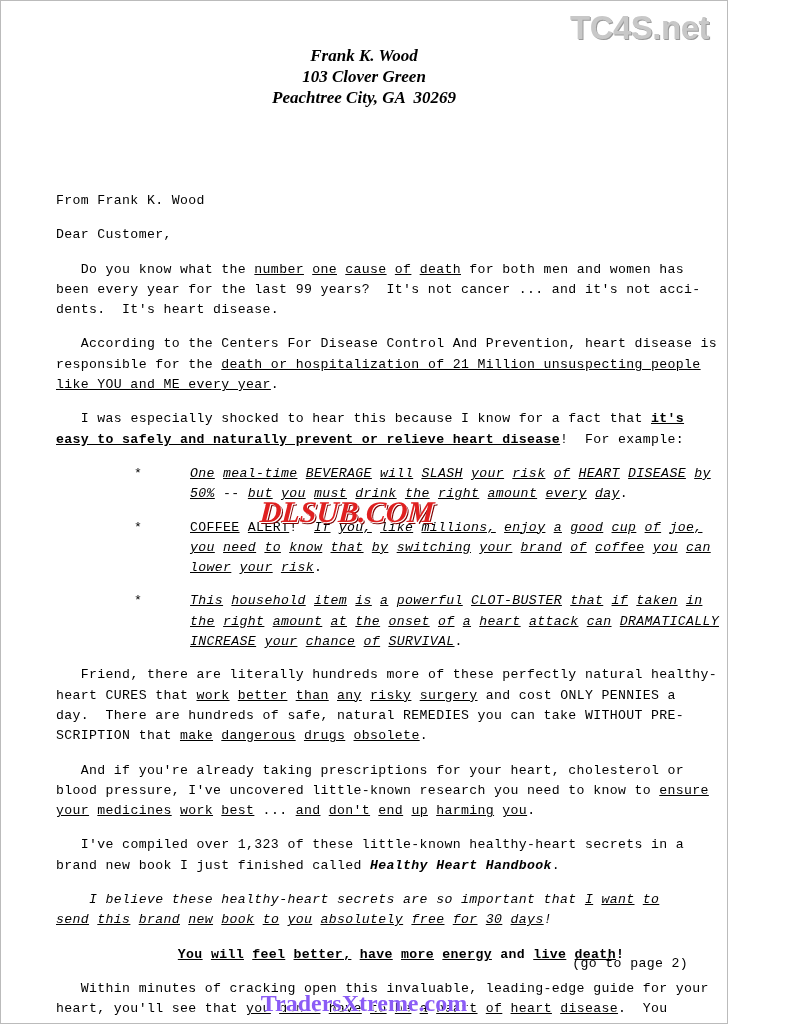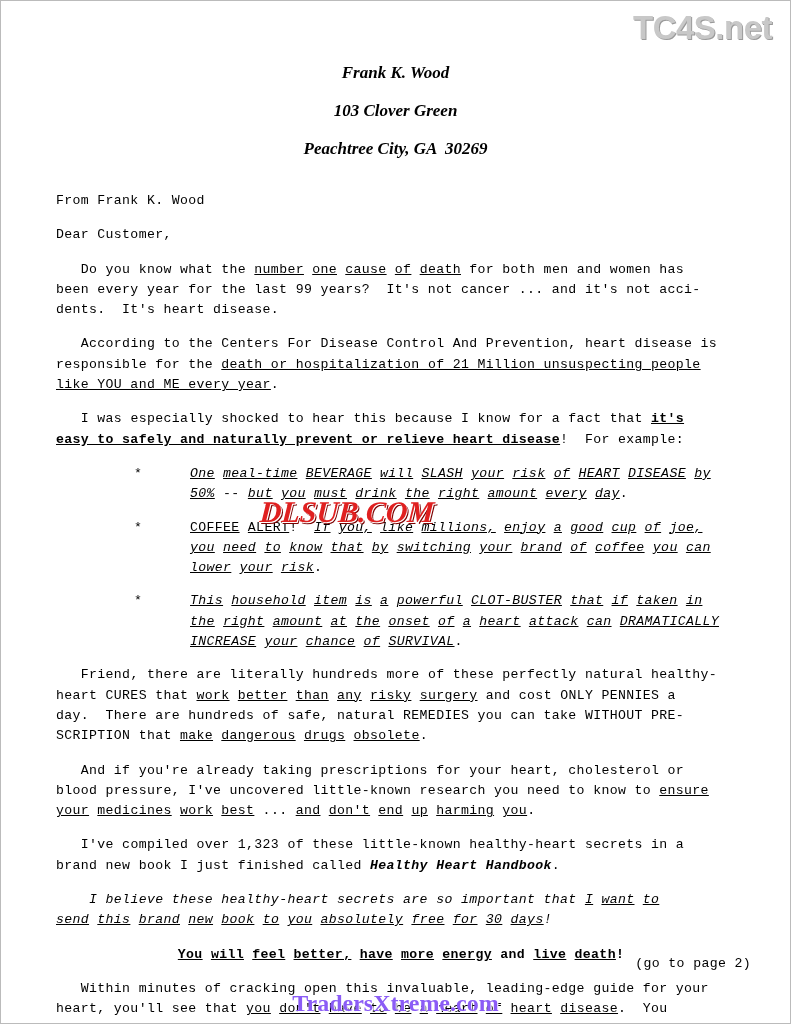--- a/index.html
+++ b/index.html
@@ -13,21 +13,21 @@
     position: relative;
     font-family: "Liberation Mono", monospace;
     color: #000000;
     overflow: hidden;
   }
 
   
   .page {
     position: absolute;
     left: 0; top: 0;
-    width: 791px; height: 1024px;
+    width: 728px; height: 1024px;
     border: 1px solid #bbbbbb;
     box-sizing: border-box;
     background: #fff;
   }
 
   
   .wm-topright {
     position: absolute;
     right: 18px;
     top: 8px;
@@ -70,21 +70,21 @@
     left: 0; right: 0;
     top: 44px;
     text-align: center;
     font-family: "Liberation Serif", serif;
     font-weight: bold;
     font-style: italic;
     font-size: 17px;
     line-height: 21px;
     color: #000;
   }
-  .letterhead div { white-space: pre; margin-top: 17px; }
+  .letterhead div { white-space: pre; }
 
   
   .letter-body {
     position: absolute;
     left: 55px;
     top: 178px;
     width: 690px;
     font-family: "Liberation Mono", monospace;
     font-size: 13.2px;
     line-height: 20.3px;

